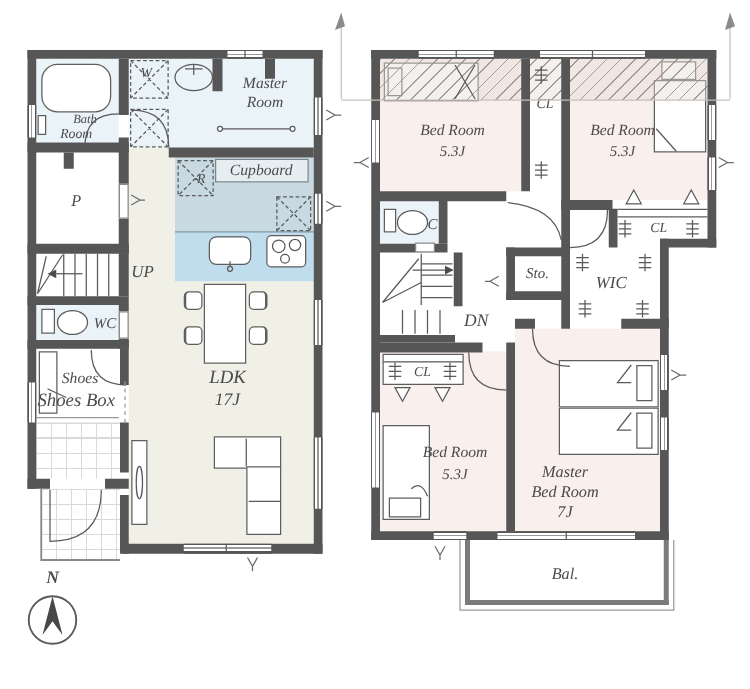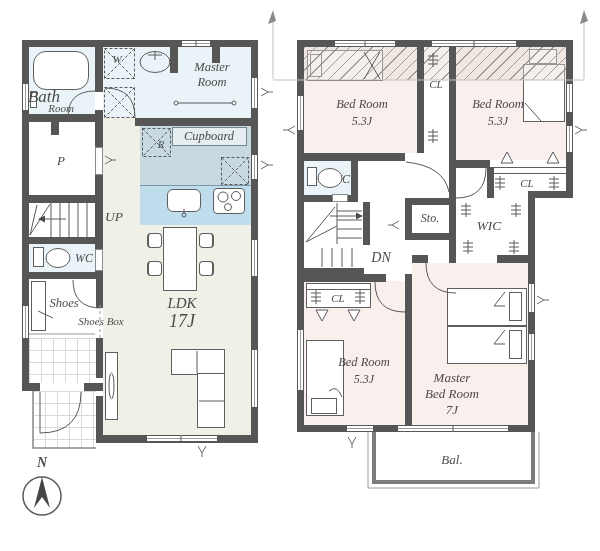--- a/index.html
+++ b/index.html
@@ -81,34 +81,34 @@
 
     <div class="win-h" style="left:182px;top:40px;width:28px;height:7px;"></div>
     <div class="win-v" style="left:22px;top:84px;width:7px;height:26px;"></div>
     <div class="win-v" style="left:22px;top:306px;width:7px;height:32px;"></div>
     <div class="win-v" style="left:251px;top:78px;width:7px;height:30px;"></div>
     <div class="win-v" style="left:251px;top:155px;width:7px;height:24px;"></div>
     <div class="win-v" style="left:251px;top:240px;width:7px;height:36px;"></div>
     <div class="win-v" style="left:251px;top:350px;width:7px;height:57px;"></div>
     <div class="win-h" style="left:147px;top:435px;width:70px;height:8px;"></div>
 
-    <div class="lbl" style="left:44px;top:96px;font-size:17px;">Bath</div>
+    <div class="lbl" style="left:68px;top:96px;font-size:10px;">Bath</div>
     <div class="lbl" style="left:61px;top:108px;font-size:11px;">Room</div>
     <div class="lbl" style="left:117px;top:59px;font-size:11px;">W</div>
     <div class="lbl" style="left:212px;top:67px;font-size:12.5px;">Master</div>
     <div class="lbl" style="left:212px;top:82px;font-size:12.5px;">Room</div>
     <div class="lbl" style="left:61px;top:160px;font-size:13px;">P</div>
     <div class="lbl" style="left:114px;top:217px;font-size:13.5px;">UP</div>
     <div class="lbl" style="left:84px;top:258px;font-size:12px;">WC</div>
     <div class="lbl" style="left:64px;top:303px;font-size:12.5px;">Shoes</div>
-    <div class="lbl" style="left:61px;top:321px;font-size:11px;margin-left:40px;">Shoes Box</div>
+    <div class="lbl" style="left:61px;top:321px;font-size:15px;">Shoes Box</div>
     <div class="lbl" style="left:161px;top:144px;font-size:11px;">R</div>
     <div class="lbl" style="left:209px;top:136px;font-size:12.5px;">Cupboard</div>
     <div class="lbl" style="left:182px;top:303px;font-size:15px;">LDK</div>
-    <div class="lbl" style="left:182px;top:321px;font-size:18px;">17J</div>
+    <div class="lbl" style="left:182px;top:321px;font-size:14px;">17J</div>
   </div>
 
   <div class="abs" style="left:0;top:0;width:600px;height:551px;">
 
     <div class="fill" style="left:304px;top:47px;width:113px;height:106px;background:#f9efec;"></div>
     <div class="fill" style="left:456px;top:47px;width:110px;height:113px;background:#f9efec;"></div>
     <div class="fill" style="left:304px;top:160px;width:47px;height:35px;background:#e9f3f8;"></div>
     <div class="fill" style="left:304px;top:281px;width:101px;height:144px;background:#f9efec;"></div>
     <div class="fill" style="left:412px;top:263px;width:116px;height:162px;background:#f9efec;"></div>
 

